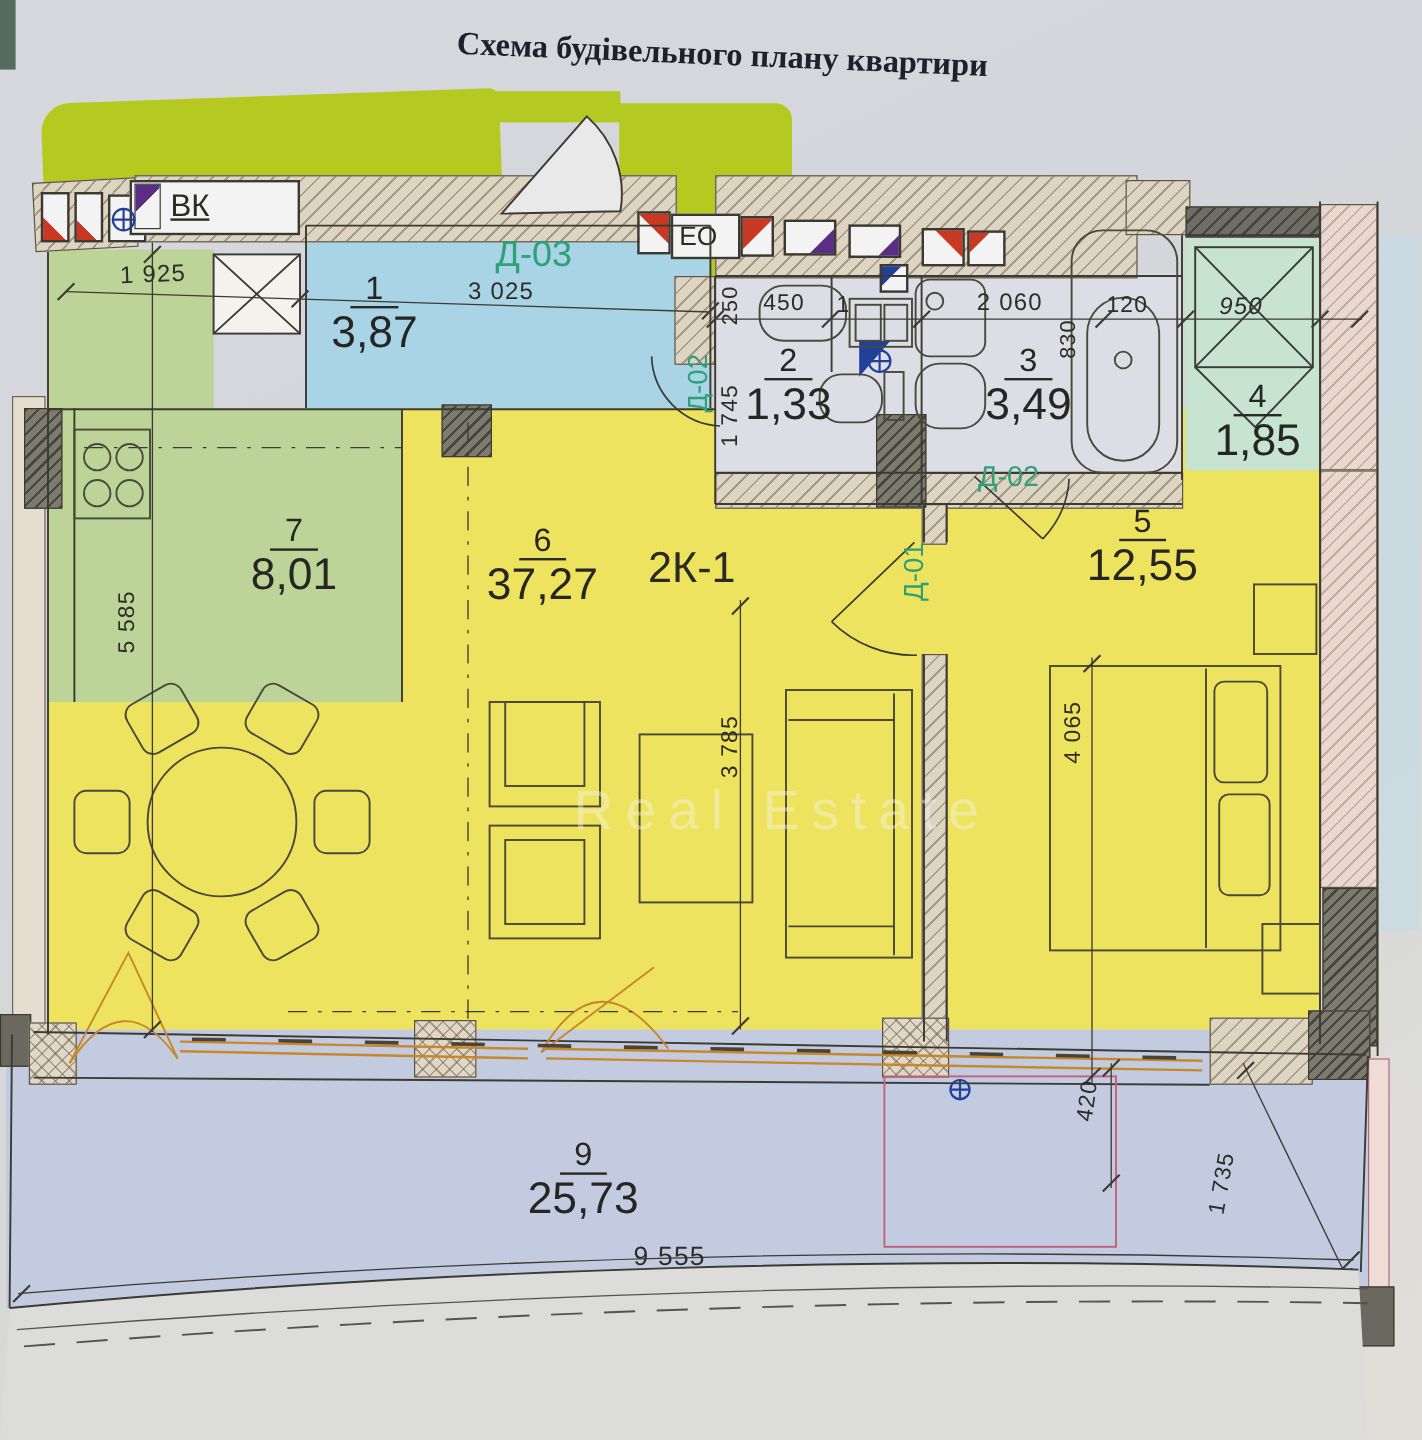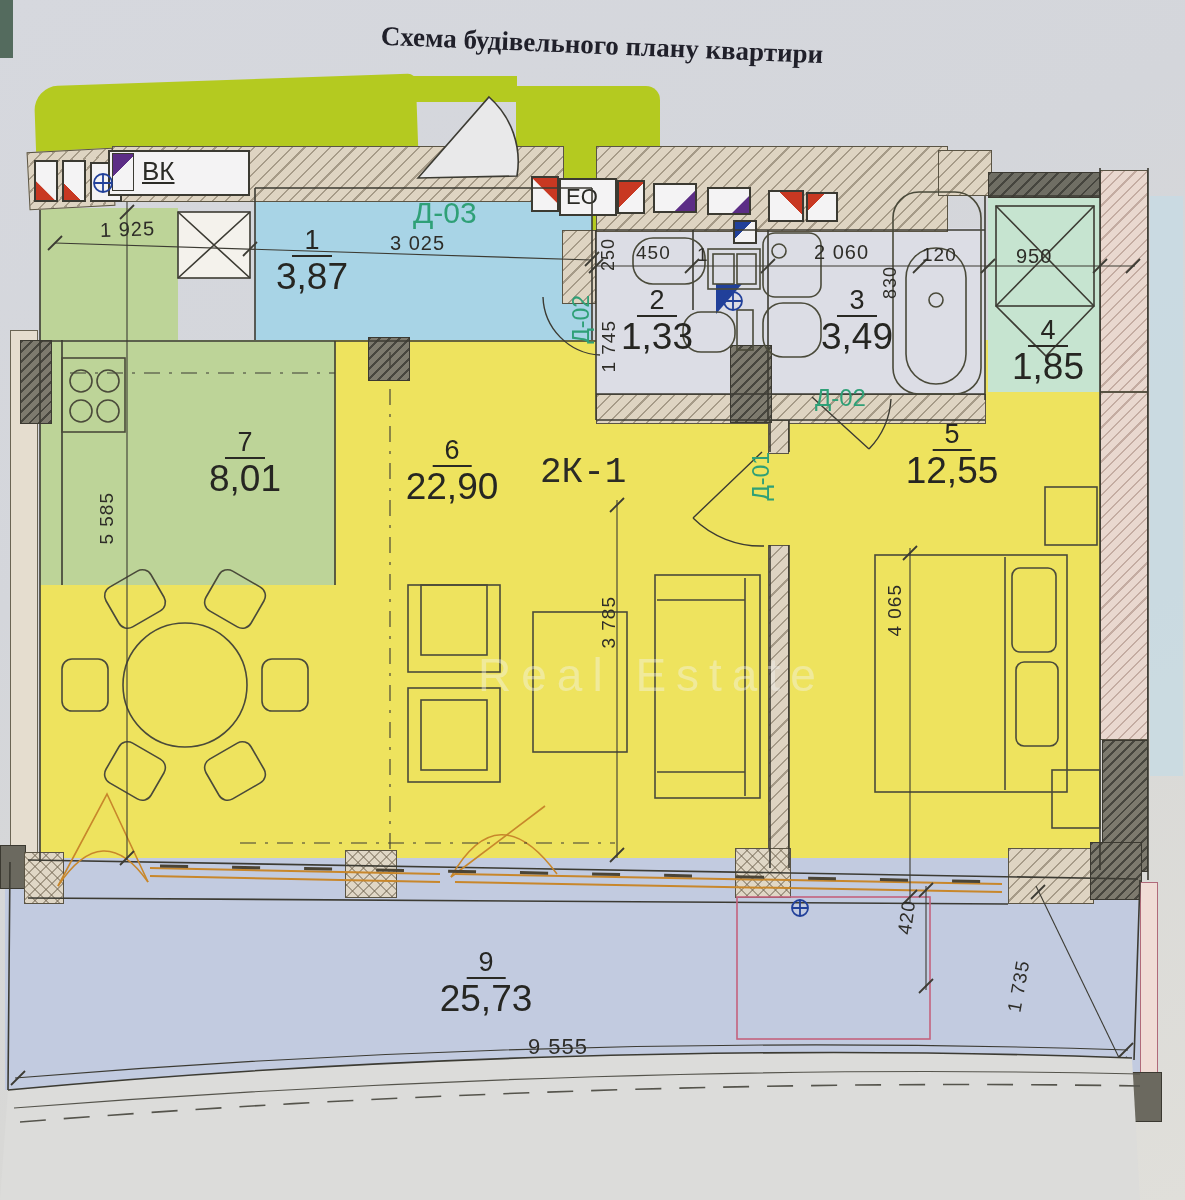--- a/index.html
+++ b/index.html
@@ -254,21 +254,21 @@
     <path d="M8,1090 C350,1058 760,1044 1132,1058" stroke="#3c3b33" stroke-width="1.6" fill="none"></path>
     <path d="M14,1108 C400,1078 800,1066 1140,1074" stroke="#55544c" stroke-width="1.1" fill="none"></path>
     <path d="M20,1122 C400,1092 800,1080 1140,1086" stroke="#55544c" stroke-width="1.6" stroke-dasharray="26 18" fill="none"></path>
   </svg>
 
   <div class="gmark" style="left:398px;top:196px;font-size:30px;">Д-03</div>
   <div class="gvert" style="left:568px;top:295px;">Д-02</div>
   <div class="gmark" style="left:800px;top:384px;font-size:24px;">Д-02</div>
   <div class="gvert" style="left:748px;top:452px;">Д-01</div>
 
-  <div class="utext" style="left:540px;top:452px;font-size:36px;font-family:Liberation Mono, monospace;">2К-1</div>
+  <div class="utext" style="left:540px;top:452px;font-size:36px;">2К-1</div>
 
   <div class="rlabel" style="left:312px;top:226px;">
     <span class="rnum">1</span>
     <span class="rarea">3,87</span>
   </div>
   <div class="rlabel" style="left:657px;top:286px;">
     <span class="rnum">2</span>
     <span class="rarea">1,33</span>
   </div>
   <div class="rlabel" style="left:857px;top:286px;">
@@ -278,38 +278,38 @@
   <div class="rlabel" style="left:1048px;top:316px;">
     <span class="rnum">4</span>
     <span class="rarea">1,85</span>
   </div>
   <div class="rlabel" style="left:952px;top:420px;">
     <span class="rnum">5</span>
     <span class="rarea">12,55</span>
   </div>
   <div class="rlabel" style="left:452px;top:436px;">
     <span class="rnum">6</span>
-    <span class="rarea">22,90</span>
+    <span class="rarea">37,27</span>
   </div>
   <div class="rlabel" style="left:245px;top:428px;">
     <span class="rnum">7</span>
     <span class="rarea">8,01</span>
   </div>
   <div class="rlabel" style="left:486px;top:948px;">
     <span class="rnum">9</span>
     <span class="rarea">25,73</span>
   </div>
 
   <div class="dim" style="left:100px;top:218px;transform:rotate(-2deg);">1 925</div>
   <div class="dim" style="left:390px;top:232px;">3 025</div>
   <div class="dim" style="left:636px;top:242px;font-size:19px;">450</div>
   <div class="dim" style="left:697px;top:244px;font-size:19px;">1</div>
   <div class="dim" style="left:814px;top:241px;">2 060</div>
   <div class="dim" style="left:922px;top:244px;font-size:19px;">120</div>
-  <div class="dim" style="left:1016px;top:245px;">950</div>
+  <div class="dim" style="left:1016px;top:245px;font-style:italic;">950</div>
   <div class="vdim" style="left:598px;top:238px;font-size:18px;">250</div>
   <div class="vdim" style="left:598px;top:320px;">1 745</div>
   <div class="vdim" style="left:880px;top:266px;font-size:18px;">830</div>
   <div class="vdim" style="left:96px;top:492px;">5 585</div>
   <div class="vdim" style="left:598px;top:596px;">3 785</div>
   <div class="vdim" style="left:884px;top:584px;">4 065</div>
   <div class="vdim" style="left:896px;top:900px;transform:rotate(188deg);">420</div>
   <div class="vdim" style="left:1008px;top:960px;transform:rotate(190deg);">1 735</div>
   <div class="dim" style="left:528px;top:1034px;font-size:22px;">9 555</div>
 

